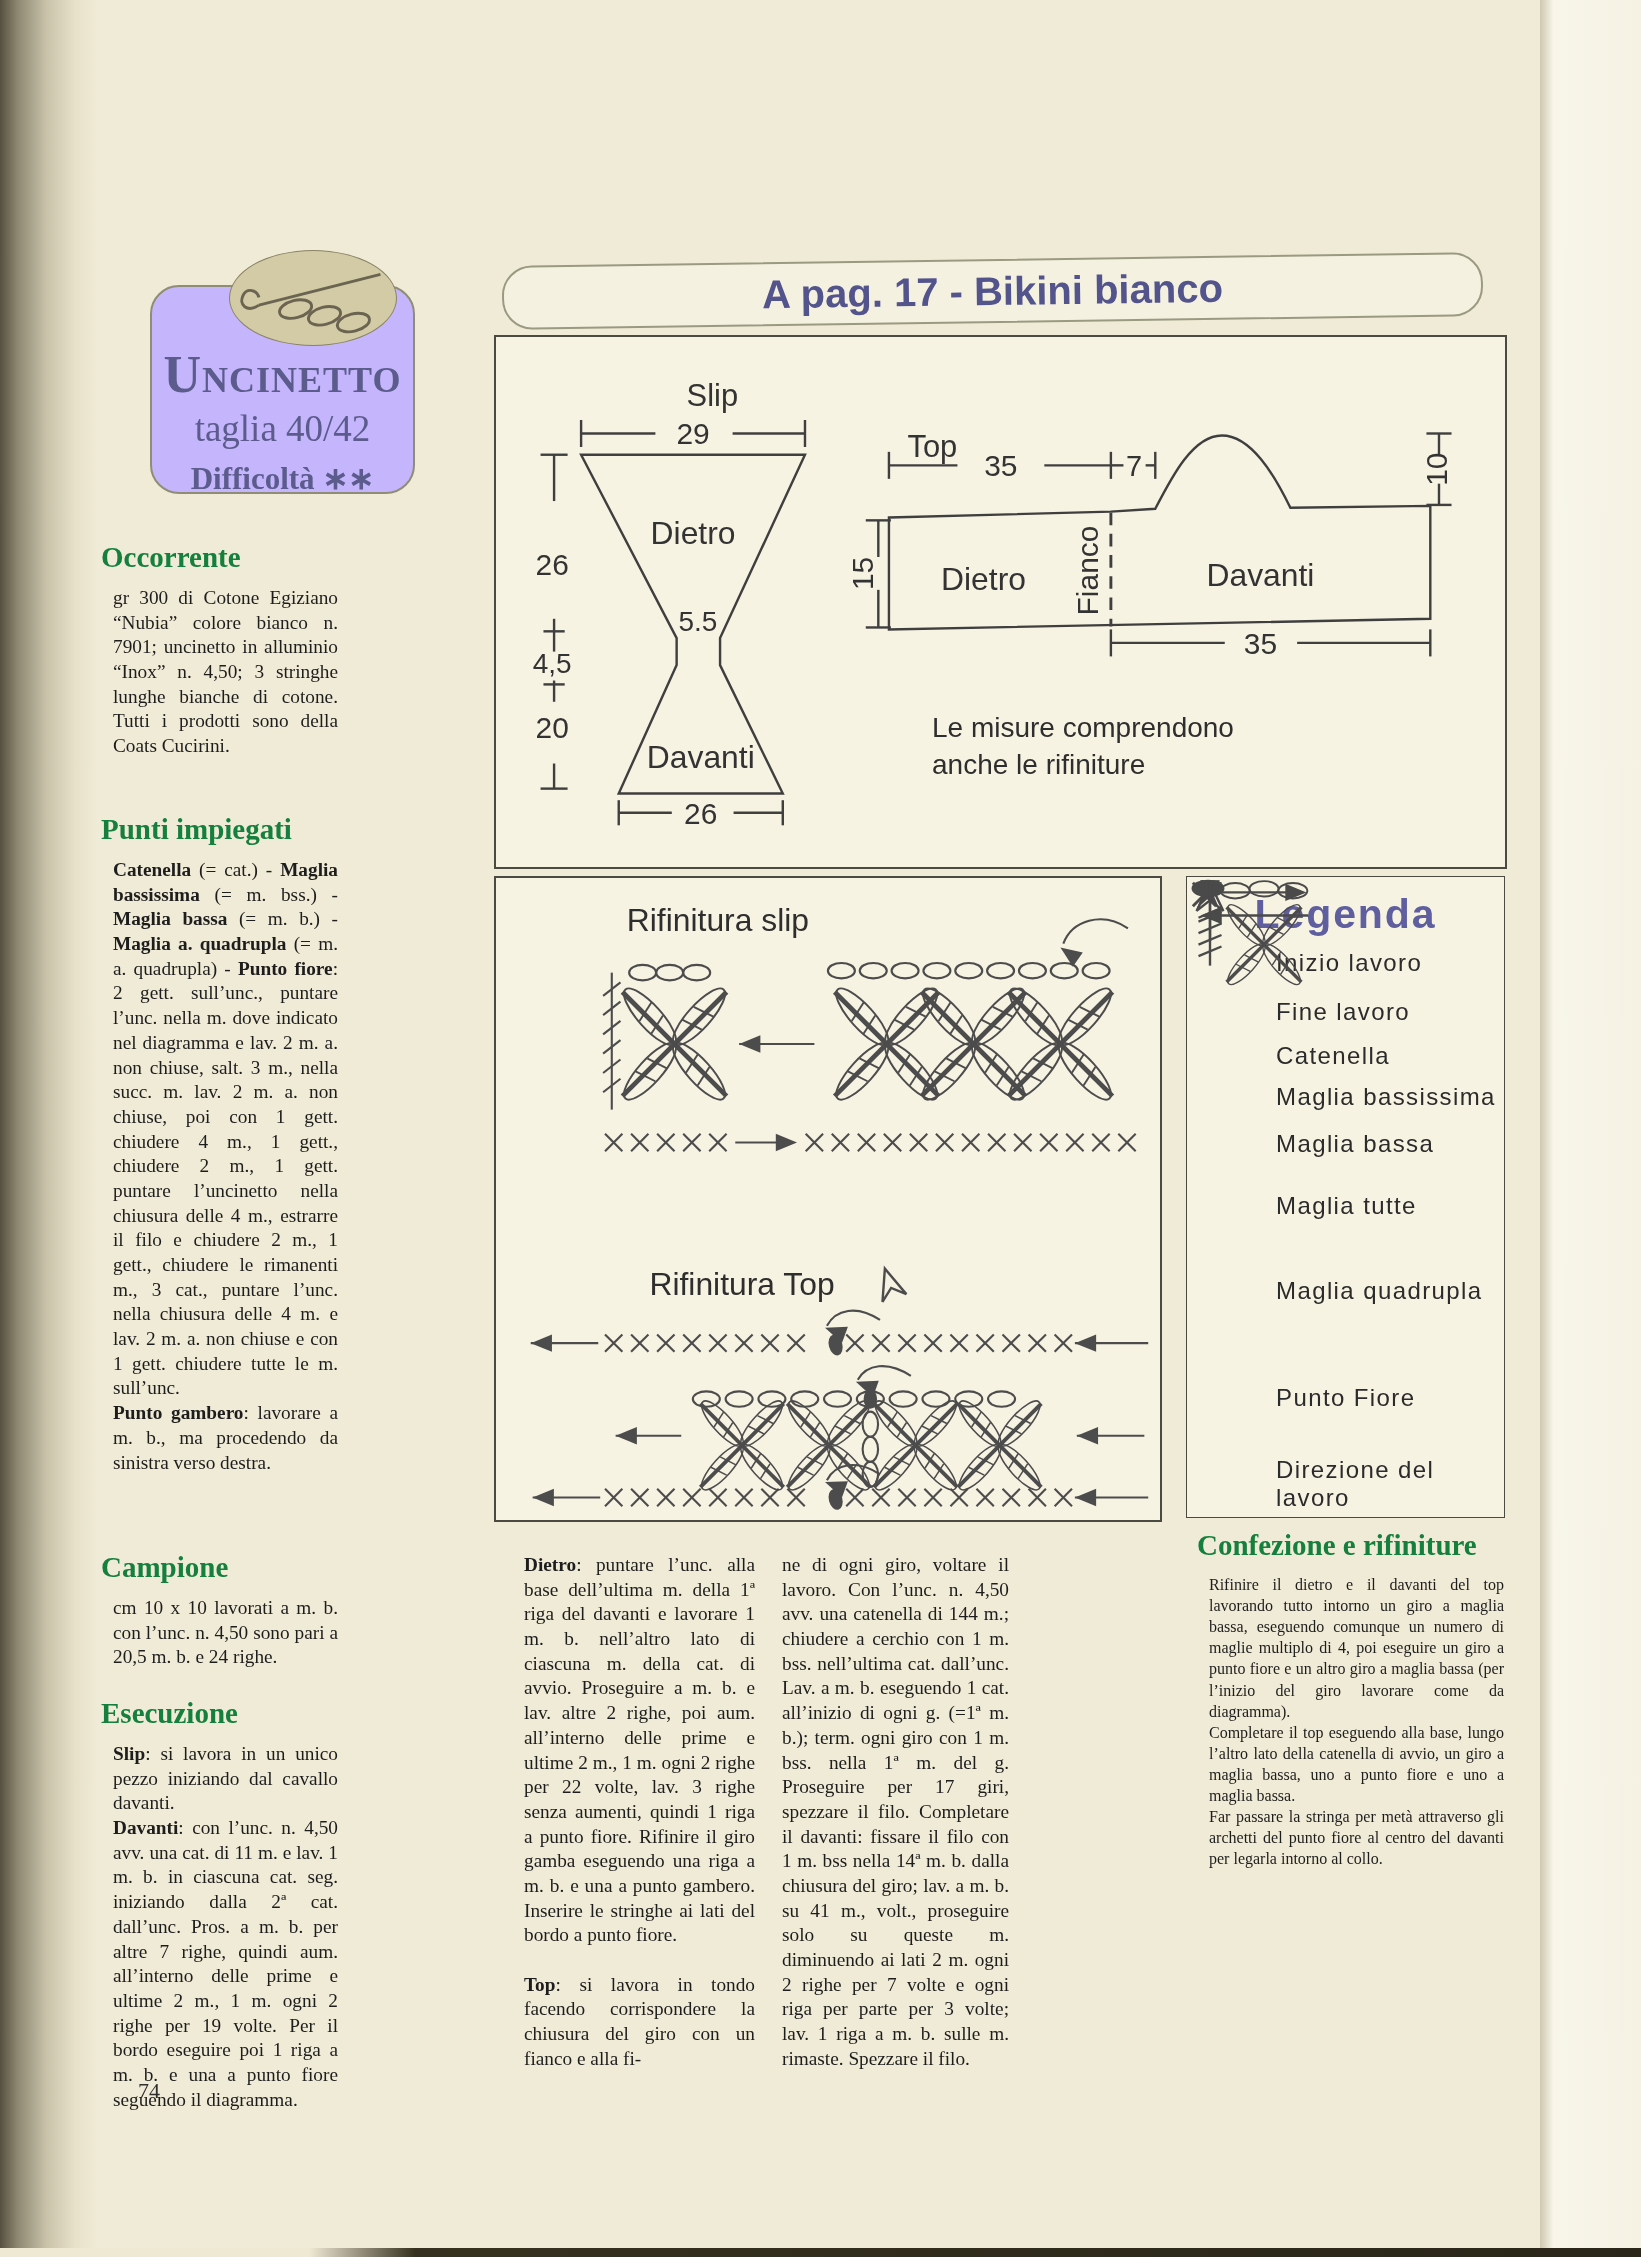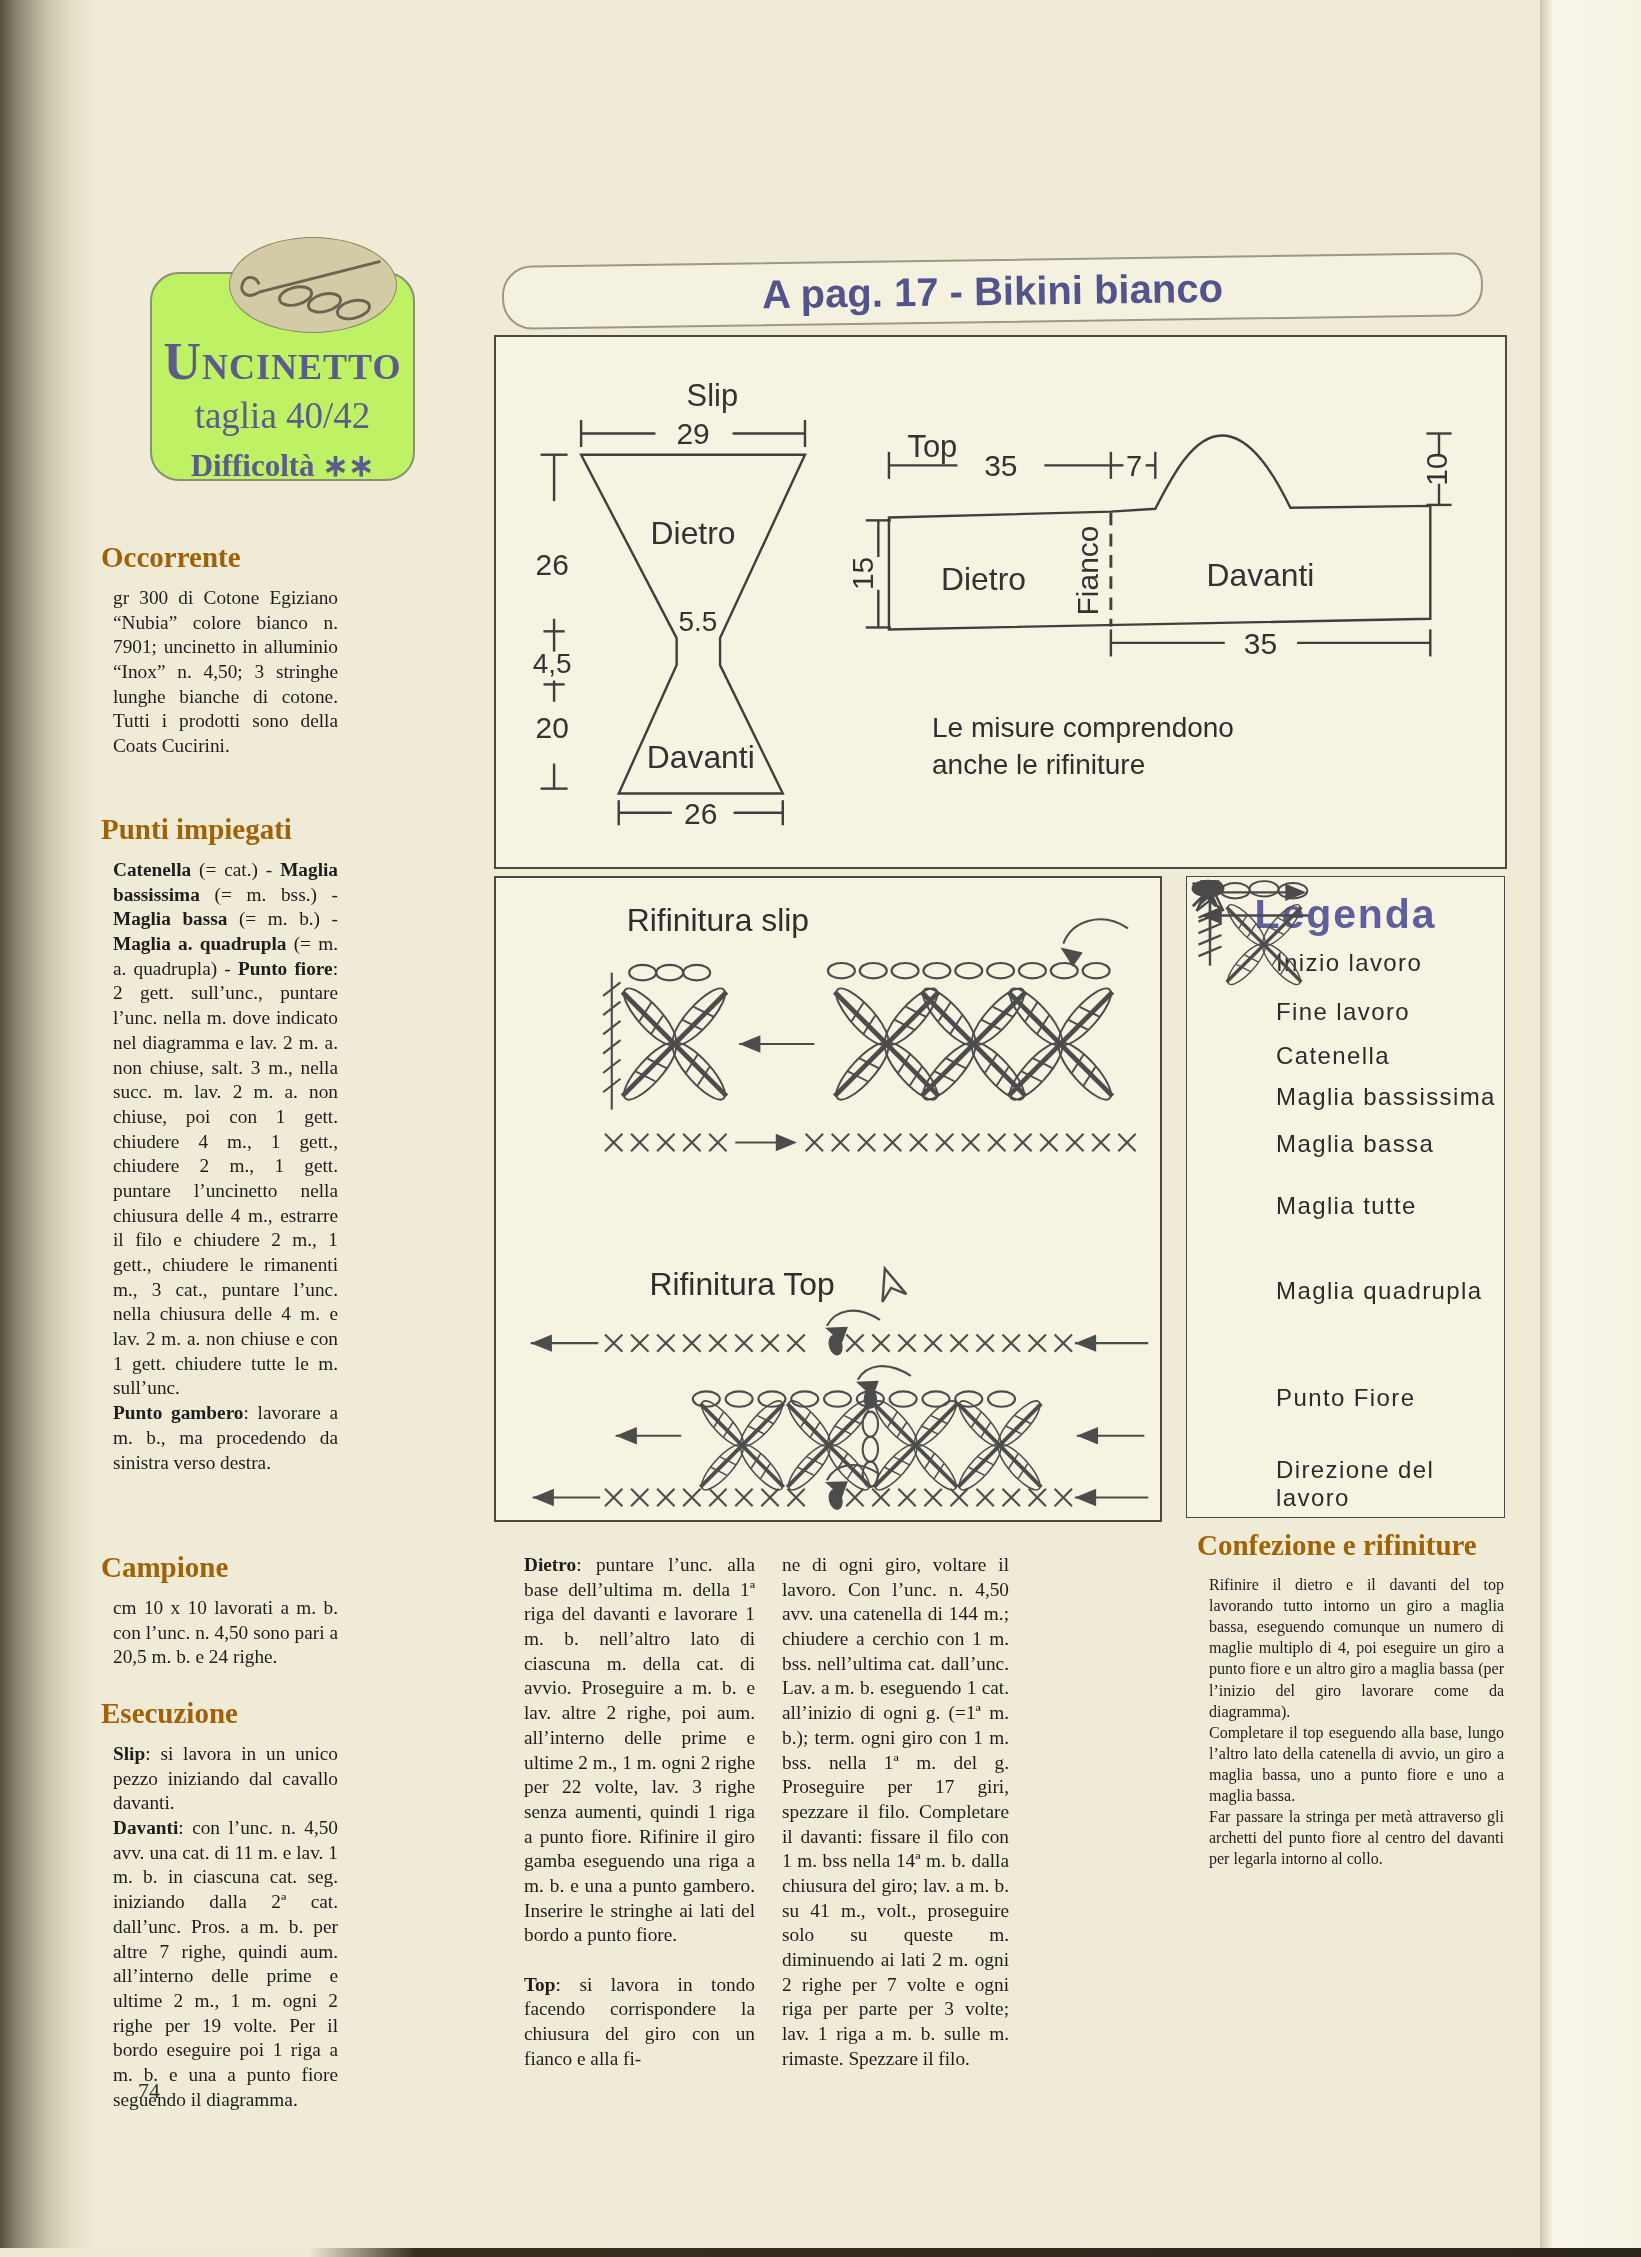--- a/index.html
+++ b/index.html
@@ -6,22 +6,22 @@
   .page{position:relative;width:1641px;height:2257px;background:#f0ebd6;overflow:hidden;
         font-family:"Liberation Serif",serif;color:#1d1d1d;}
   .edge-left{position:absolute;left:0;top:0;width:97px;height:100%;
     background:linear-gradient(90deg,#565040 0,#8d8671 17.4px,#c9c2a9 46px,#e7e1ca 75px,#f0ebd6 97px);}
   .edge-right{position:absolute;left:1540px;top:0;width:101px;height:100%;
     background:linear-gradient(90deg,#cfc9b0 0,#f8f5e9 13.5px,#f5f2e4 100%);}
   .edge-bottom{position:absolute;left:0;bottom:0;height:8.7px;width:100%;
     background:linear-gradient(90deg,#efe9d4 0,#efe9d4 309px,#36311f 415px,#2a2619 100%);}
 
   
-  .badge{position:absolute;left:150px;top:272px;width:261px;height:205px;
-    border:2.9px solid #908d76;border-radius:29px;background:#bef264;}
+  .badge{position:absolute;left:150px;top:285px;width:261px;height:205px;
+    border:2.9px solid #908d76;border-radius:29px;background:#c4b5fd;}
   .badge-oval{position:absolute;left:77px;top:-37px;width:166px;height:94px;border-radius:50%;
     background:#d2cba6;border:1.9px solid #8a8365;overflow:hidden;}
   .badge-title{margin-top:62px;text-align:center;font-variant:small-caps;font-weight:bold;
     font-size:52px;letter-spacing:1px;color:#5b5b8c;line-height:1;}
   .badge-size{text-align:center;font-weight:normal;font-size:37px;color:#5b5b8c;margin-top:6px;}
   .badge-difficulty{text-align:center;font-weight:bold;font-size:31px;color:#5b5b8c;margin-top:9.7px;}
 
   
   .banner{position:absolute;left:502px;top:259px;width:977px;height:60px;border-radius:30px;
     border:2.9px solid #9a9a80;background:#f5f1e1;display:flex;align-items:center;justify-content:center;
@@ -40,21 +40,21 @@
 
   
   .legend-title{margin-top:13.5px;text-align:center;font-family:"Liberation Sans",sans-serif;
     font-weight:bold;font-size:41px;letter-spacing:1.9px;color:#5f5fa0;}
   .lrow{display:flex;align-items:center;}
   .licon{width:89px;display:flex;justify-content:center;flex:none;}
   .llabel{font-family:"Liberation Sans",sans-serif;font-size:24px;letter-spacing:1.4px;color:#2b2b2b;}
 
   
   .col{position:absolute;}
-  .col h3{margin:0 0 7.7px 0;font-size:29px;font-weight:bold;color:#a16207;}
+  .col h3{margin:0 0 7.7px 0;font-size:29px;font-weight:bold;color:#15803d;}
   .col p{margin:12px;font-size:19.3px;line-height:1.28;text-align:justify;white-space:pre-line;}
   .col.conf p{font-size:16px;line-height:1.32;}
   .b{font-weight:bold;}
   .page-number{position:absolute;left:138px;top:2078px;font-size:22px;color:#2f2f2f;}
 </style>
 </head>
 <body>
 
 <svg width="0" height="0" style="position:absolute" aria-hidden="true">
   <defs>

